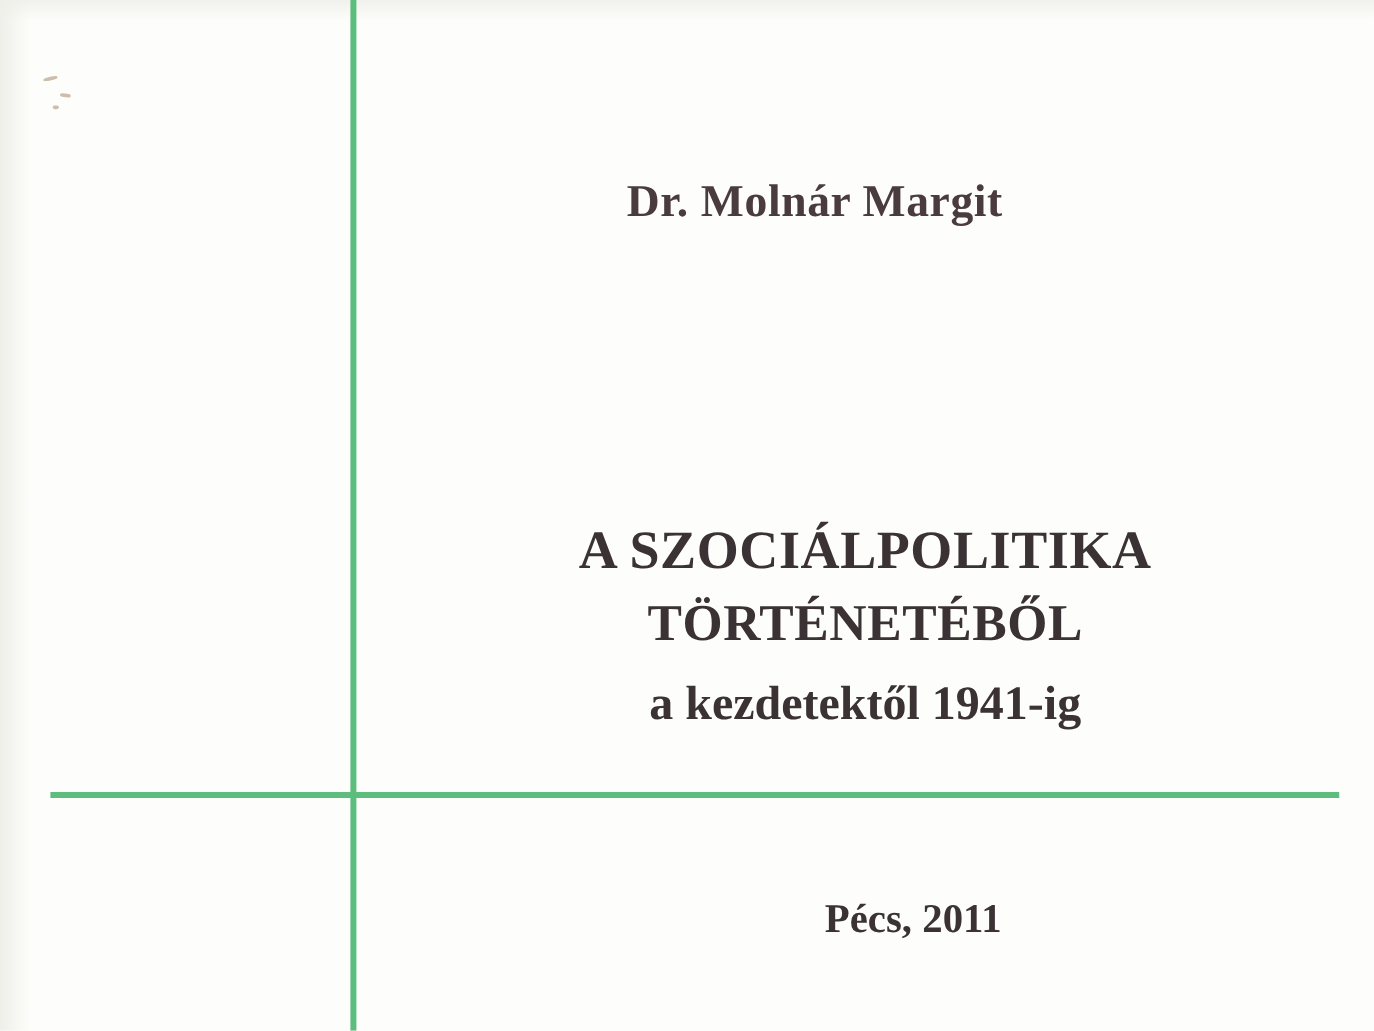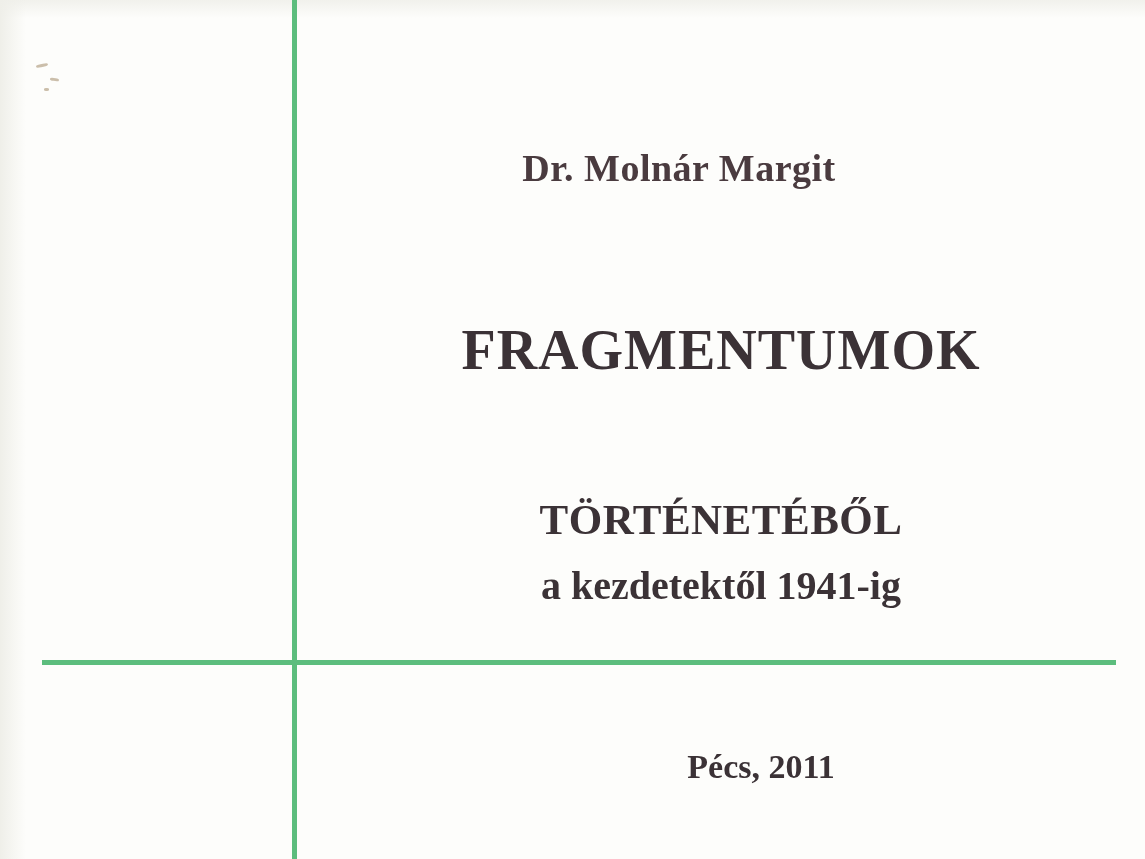--- a/index.html
+++ b/index.html
@@ -156,22 +156,22 @@
   <div class="speck s1"></div>
   <div class="speck s2"></div>
   <div class="speck s3"></div>
 
   <div class="rule-vertical"></div>
   <div class="rule-horizontal"></div>
 
   <div class="content">
     <div class="author">Dr. Molnár Margit</div>
 
-    <div class="title-main">FRAGMENTUMOK</div>
 
+    <div class="subtitle-1">A SZOCIÁLPOLITIKA</div>
 
     <div class="subtitle-2">TÖRTÉNETÉBŐL</div>
 
     <div class="subtitle-3">a kezdetektől 1941-ig</div>
 
     <div class="imprint">Pécs, 2011</div>
   </div>
 
 </div>
 

